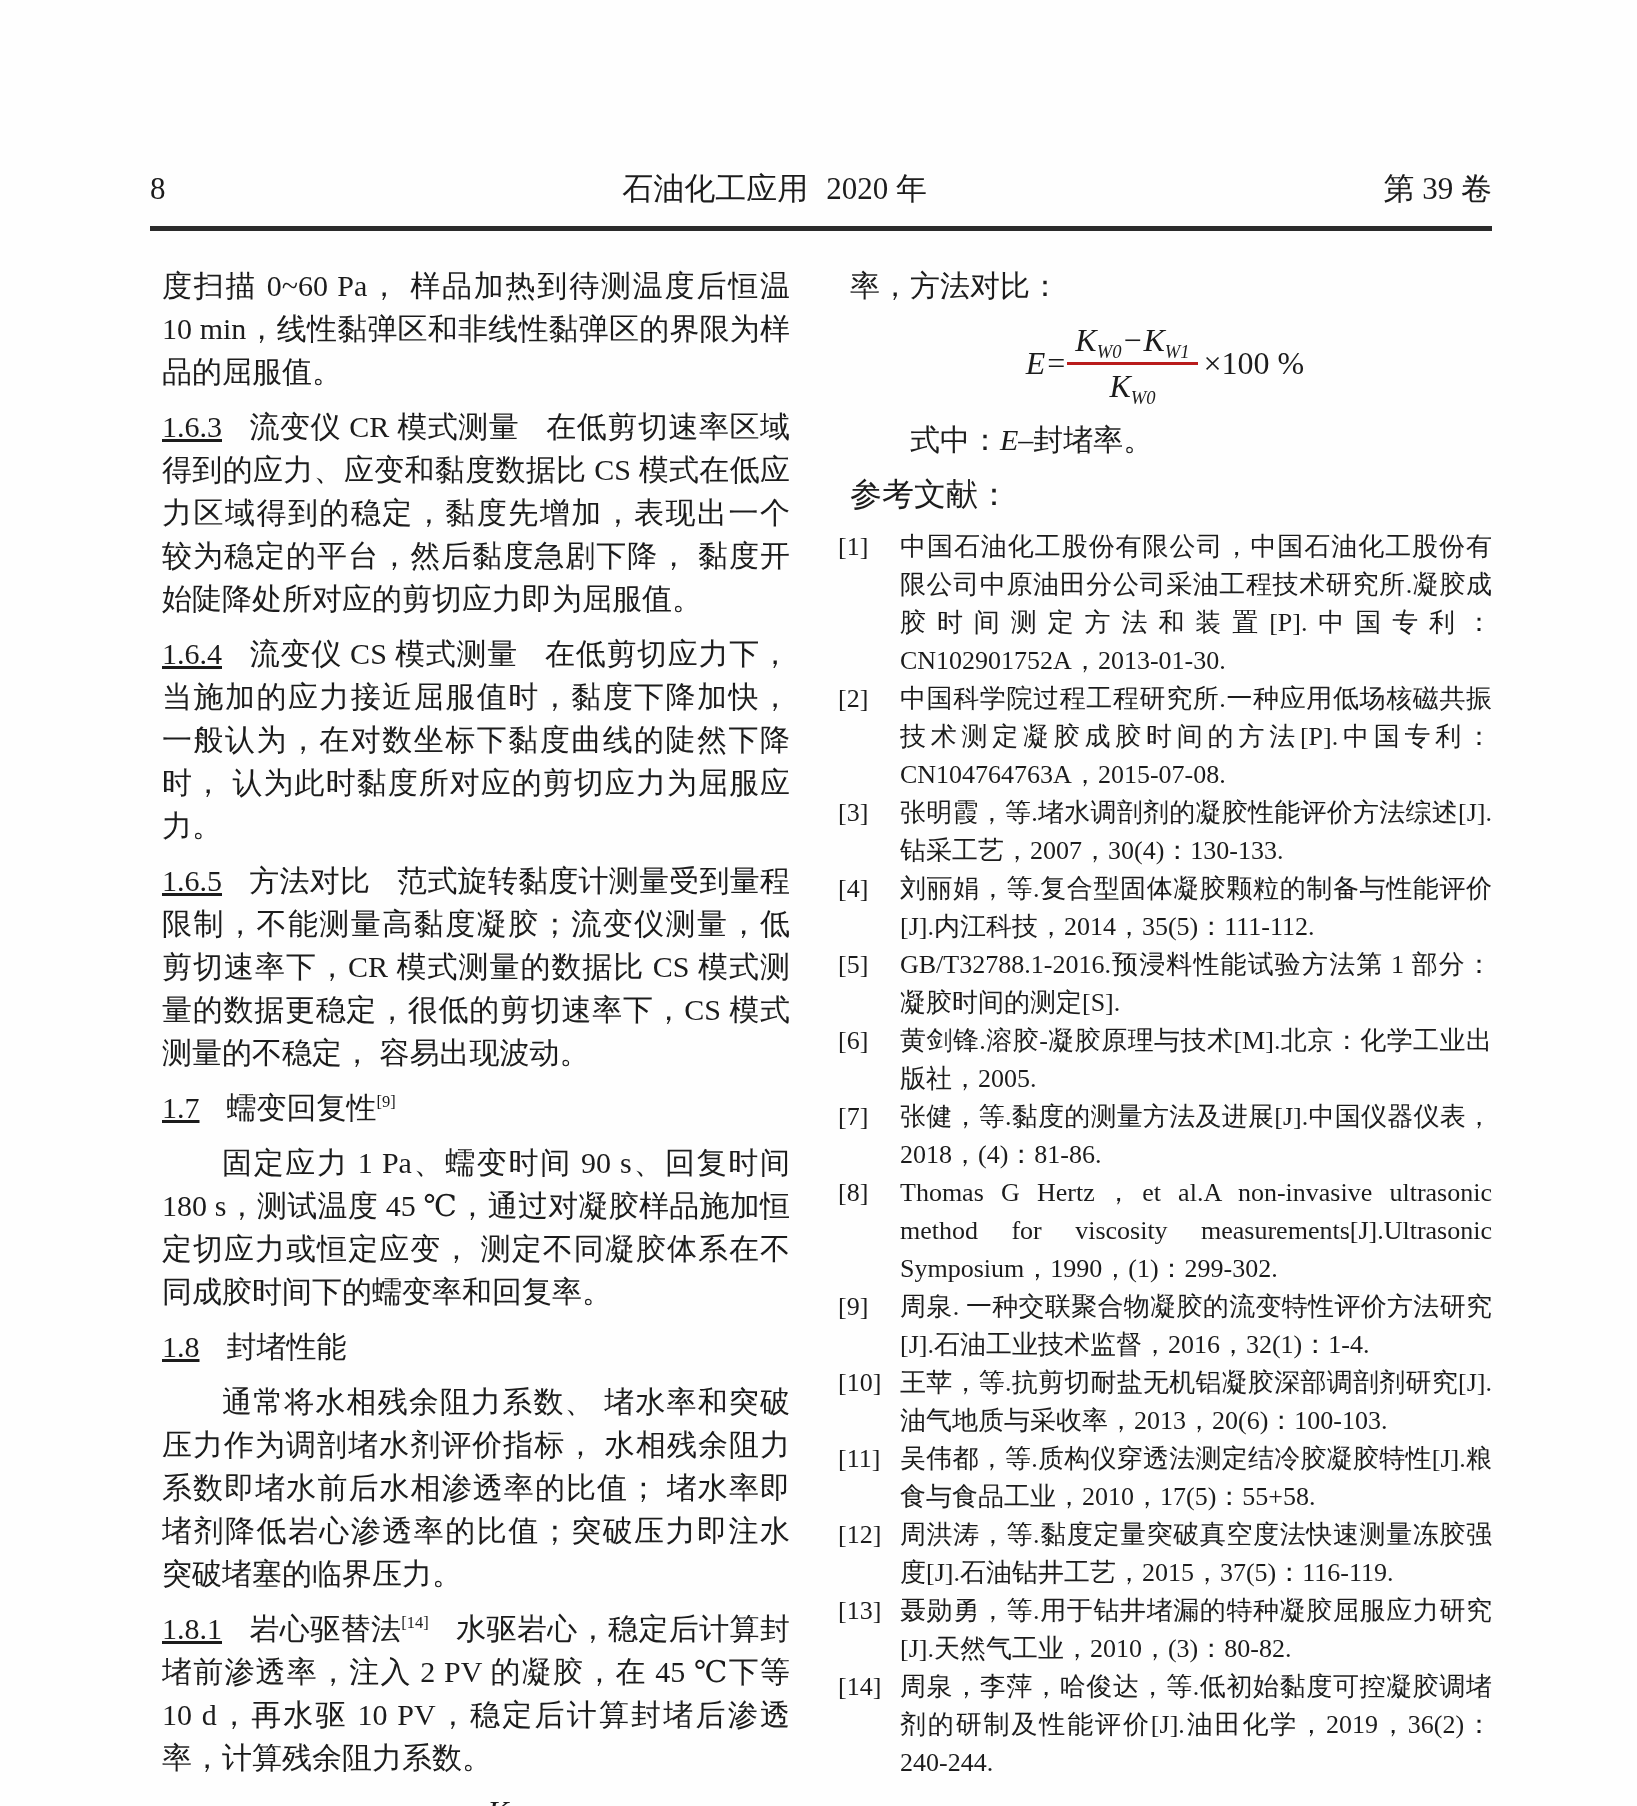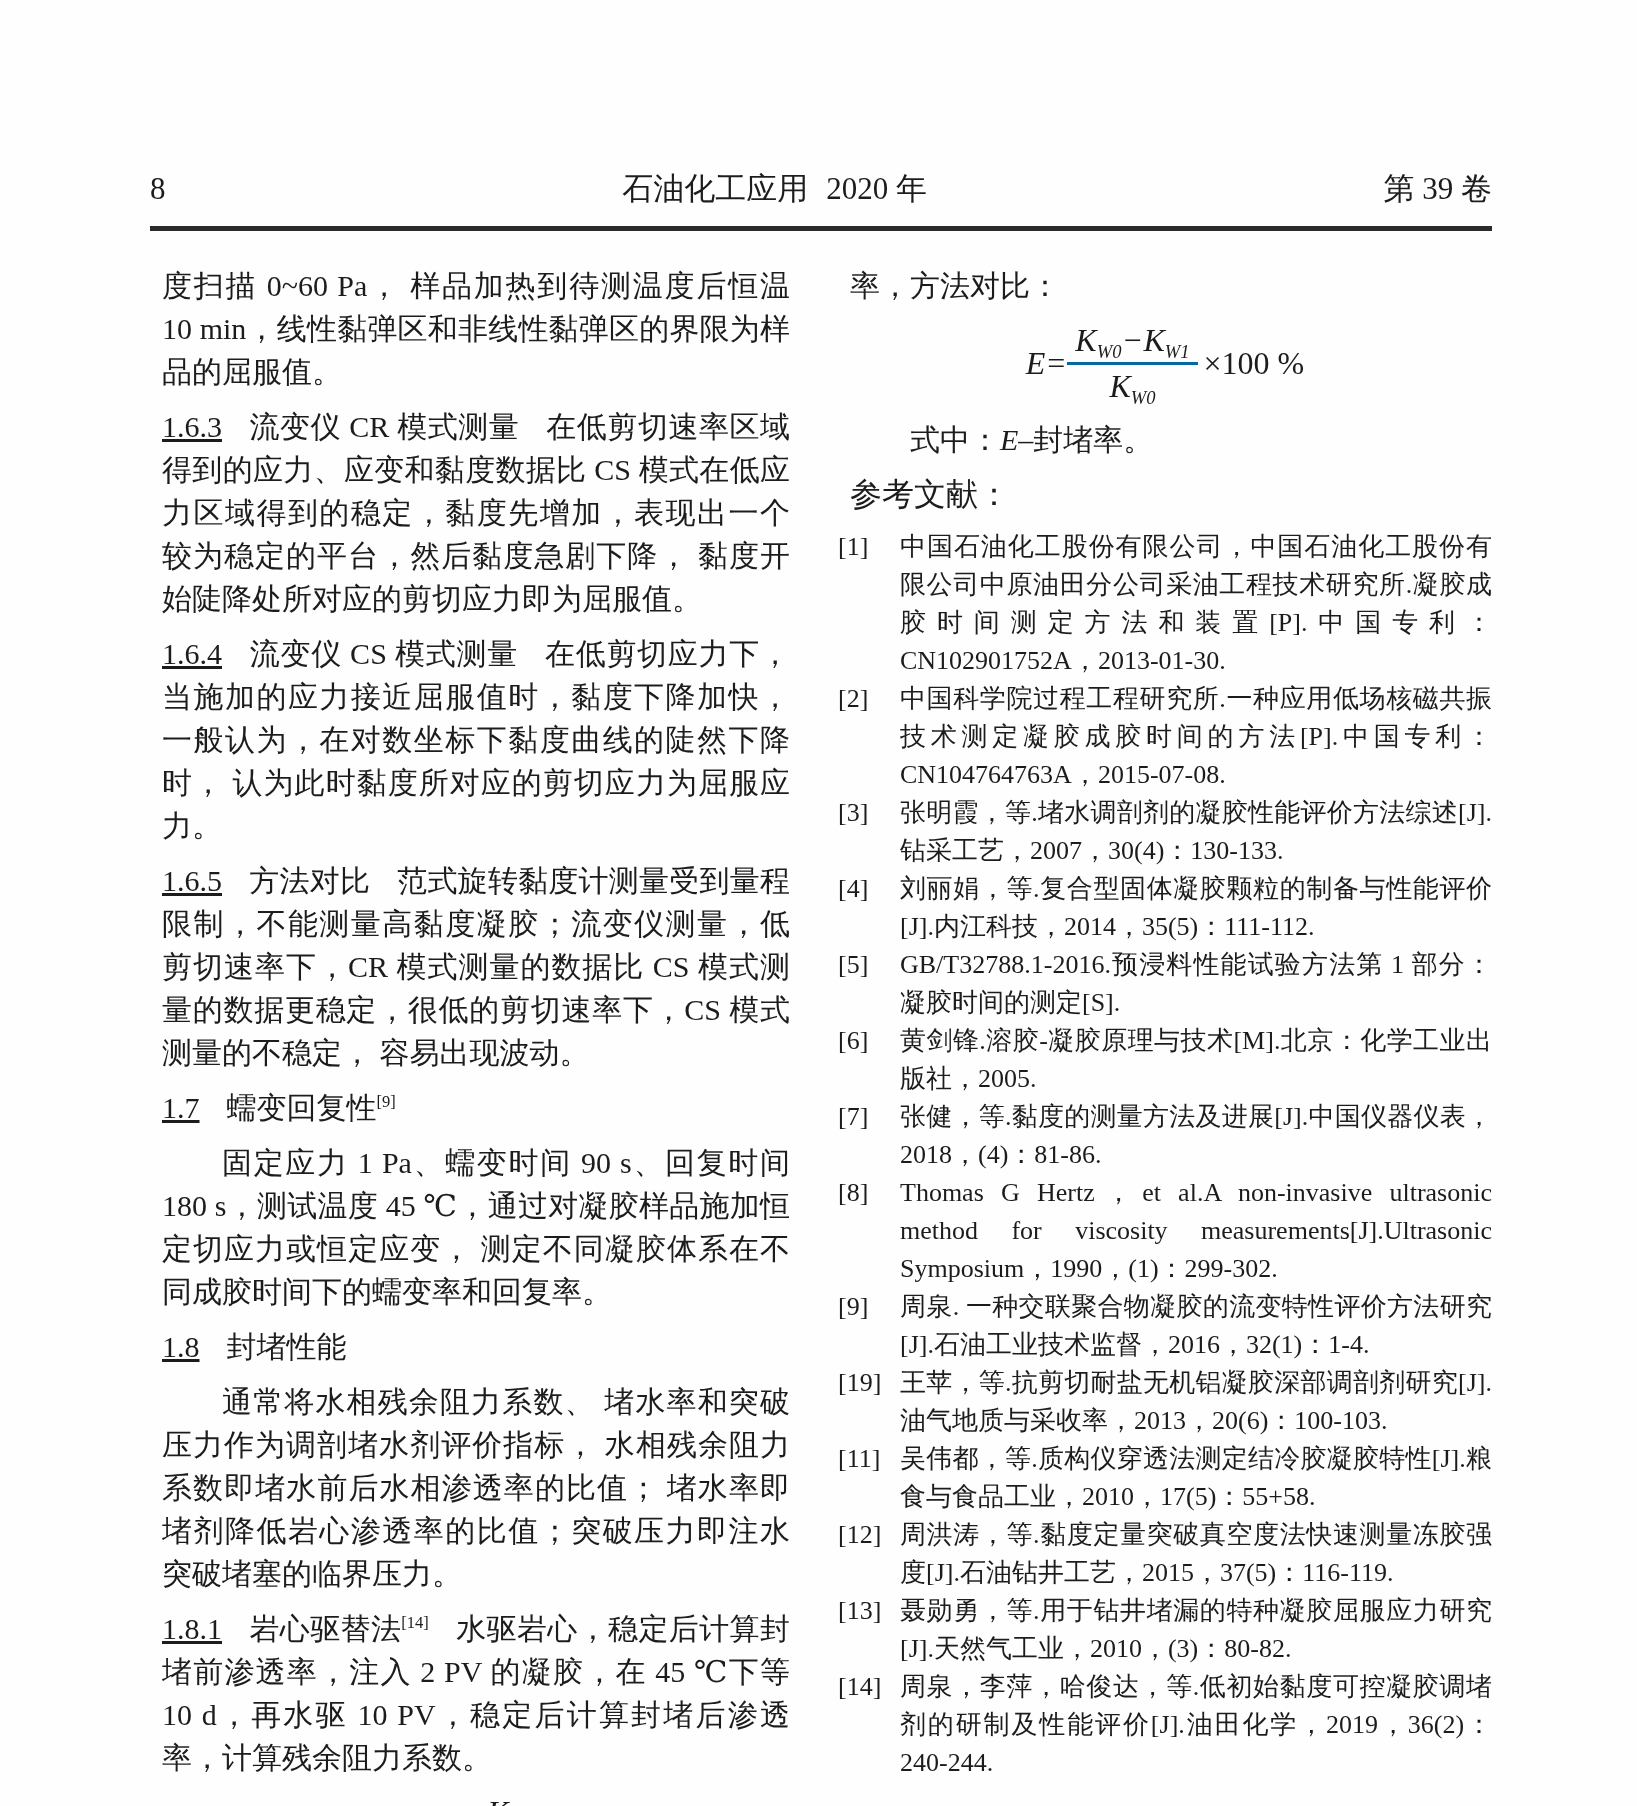--- a/index.html
+++ b/index.html
@@ -20,21 +20,21 @@
   .sec-num{margin-right:0.9em;text-decoration:underline;}
   .sec-gap{margin-right:0.9em;}
   sup.ref-sup{font-size:0.55em;vertical-align:super;line-height:0;}
   sub{font-size:0.58em;font-style:italic;line-height:0;}
   i{font-style:italic;}
   
   .formula{display:flex;justify-content:center;align-items:center;margin:16px 0 14px 0;
            font-size:32px;line-height:1.1;}
   .formula .f-eq{font-style:normal;margin:0 2px;}
   .frac{display:inline-flex;flex-direction:column;align-items:center;vertical-align:middle;}
-  .frac .num{padding:0 8px 4px 8px;border-bottom:3px solid #0369a1;}
+  .frac .num{padding:0 8px 4px 8px;border-bottom:3px solid #b91c1c;}
   .frac .den{padding:4px 8px 0 8px;}
   .f-times{font-style:normal;margin-left:6px;}
   
   .refs-title{margin-top:52px;margin-bottom:14px;font-size:32px;}
   .ref-list{font-size:26px;line-height:38px;}
   .ref-row{display:flex;margin:0;}
   .ref-num{flex:none;width:62px;}
   .ref-text{flex:1;text-align:justify;}
 </style>
 </head>
@@ -132,21 +132,21 @@
         </div>
       <div class="ref-row">
           <span class="ref-num">[8]</span>
           <span class="ref-text">Thomas G Hertz，et al.A non-invasive ultrasonic method for viscosity measurements[J].Ultrasonic Symposium，1990，(1)：299-302.</span>
         </div>
       <div class="ref-row">
           <span class="ref-num">[9]</span>
           <span class="ref-text">周泉. 一种交联聚合物凝胶的流变特性评价方法研究[J].石油工业技术监督，2016，32(1)：1-4.</span>
         </div>
       <div class="ref-row">
-          <span class="ref-num">[19]</span>
+          <span class="ref-num">[10]</span>
           <span class="ref-text">王苹，等.抗剪切耐盐无机铝凝胶深部调剖剂研究[J].油气地质与采收率，2013，20(6)：100-103.</span>
         </div>
       <div class="ref-row">
           <span class="ref-num">[11]</span>
           <span class="ref-text">吴伟都，等.质构仪穿透法测定结冷胶凝胶特性[J].粮食与食品工业，2010，17(5)：55+58.</span>
         </div>
       <div class="ref-row">
           <span class="ref-num">[12]</span>
           <span class="ref-text">周洪涛，等.黏度定量突破真空度法快速测量冻胶强度[J].石油钻井工艺，2015，37(5)：116-119.</span>
         </div>

